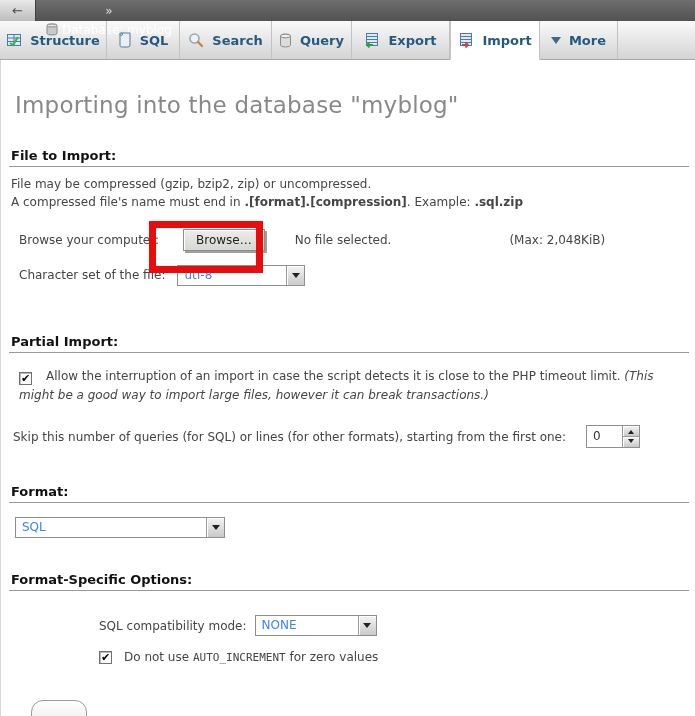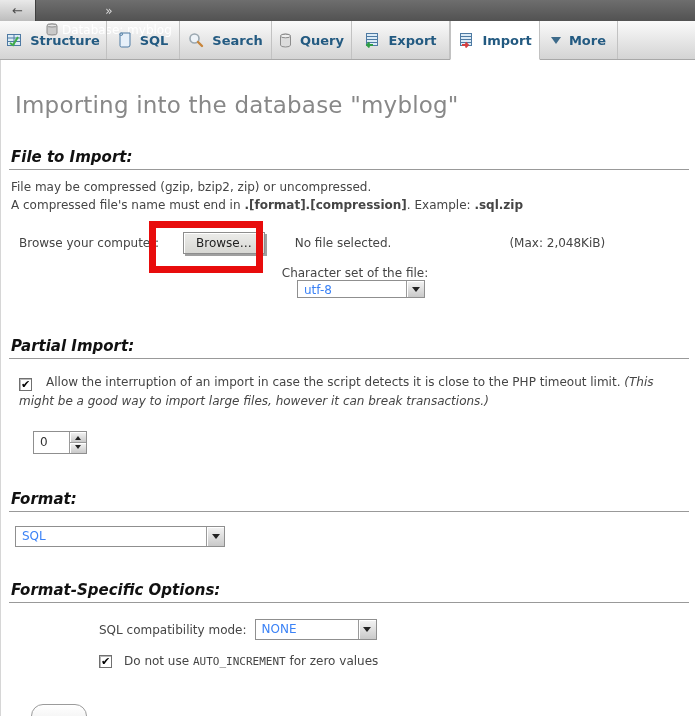--- a/index.html
+++ b/index.html
@@ -41,35 +41,35 @@
     align-items:center;
   }
   .tab-filler { flex:1; border-right:none; }
   .chev { width:0; height:0; border:5px solid transparent; border-top:7px solid #3d6a8a; margin-top:6px; }
 
   
   .content { padding:0 4px 0 8px; border-left:1px solid #d6d6d6; min-height:655px; }
   .page-title { color:#888; font-size:23px; font-weight:normal; padding:32px 0 0 6px; letter-spacing:0.2px; }
 
   h3.sect {
-    font-size:15px; color:#111; font-weight:bold;
-    border-bottom:1px solid #999; padding:0 0 3px 2px; margin-right:2px;font-style:italic;
+    font-size:13px; color:#111; font-weight:bold;
+    border-bottom:1px solid #999; padding:0 0 3px 2px; margin-right:2px;
   }
   .sect-file { margin-top:30px; }
   .sect-partial { margin-top:47px; }
   .sect-format { margin-top:36px; }
   .sect-fso { margin-top:34px; }
 
   .para { margin:8px 0 0 2px; line-height:18px; color:#454545; }
   .b { font-weight:bold; }
   .it { font-style:italic; }
 
   .form-row { display:flex; align-items:center; margin-left:10px; }
   .row-browse { margin-top:16px; height:26px; }
-  .row-charset { margin-top:10px; height:24px;flex-direction:column; }
+  .row-charset { margin-top:10px; height:24px; }
 
   
   .win-btn {
     background:linear-gradient(#ececea,#d7d7d3);
     border:1px solid #8d8d8d;
     box-shadow:inset 1px 1px 0 #fff, 2px 2px 0 rgba(80,80,80,.55);
     padding:3px 12px; font-size:12px; color:#222; cursor:pointer;
     font-family:"DejaVu Sans","Liberation Sans",sans-serif;
   }
 
@@ -111,21 +111,21 @@
   .spinner .num { padding:3px 0 0 6px; color:#333; flex:1; }
   .spin-btns { display:flex; flex-direction:column; width:17px; border-left:1px solid #9a9a9a; }
   .spin-btns .sb {
     flex:1; background:linear-gradient(#f4f4f4,#c9c9c9);
     box-shadow:inset 1px 1px 0 #fff; display:flex; align-items:center; justify-content:center; cursor:pointer;
   }
   .spin-btns .sb + .sb { border-top:1px solid #9a9a9a; }
 
   .format-select { width:210px; margin:14px 0 0 6px; }
 
-  .fso-row1 { margin:16px 0 0 90px; display:flex; align-items:center; }
+  .fso-row1 { margin:24px 0 0 90px; display:flex; align-items:center; }
   .fso-row1 .lbl { color:#454545; }
   .compat-select { width:122px; margin-left:8px; }
   .fso-row2 { margin:14px 0 0 90px; display:flex; align-items:center; gap:12px; color:#454545; }
   .mono { font-family:"DejaVu Sans Mono","Liberation Mono",monospace; font-size:11px; }
 
   .go-btn {
     margin:36px 0 0 22px; padding:15px 17px; font-size:13px; font-weight:bold; color:#111;
     background:linear-gradient(#ffffff,#dcdcdc); border:1px solid #9b9b9b; border-radius:12px;
     cursor:pointer; font-family:"DejaVu Sans","Liberation Sans",sans-serif;
   }
@@ -271,20 +271,21 @@
 
   <h3 class="sect sect-partial">Partial Import:</h3>
 
   <div class="allow-row">
     <span class="win-check">
         <span>✔</span>
       </span><span>Allow the interruption of an import in case the script detects it is close to the PHP timeout limit. </span><span class="it">(This might be a good way to import large files, however it can break transactions.)</span>
   </div>
 
   <div class="skip-row">
+    <span>Skip this number of queries (for SQL) or lines (for other formats), starting from the first one:</span>
     <span class="spinner">
       <span class="num">0</span>
       <span class="spin-btns">
         <span class="sb">
             <span class="tri-up-s"></span>
           </span>
         <span class="sb">
             <span class="tri-dn-s"></span>
           </span>
       </span>

